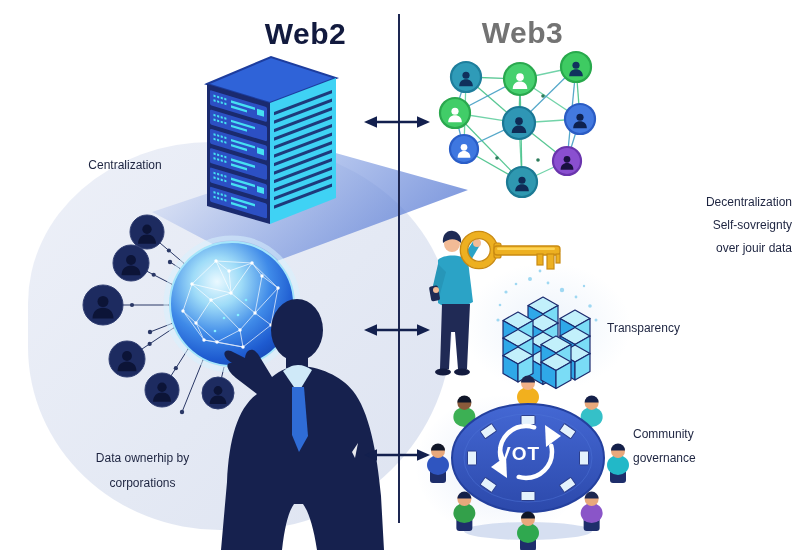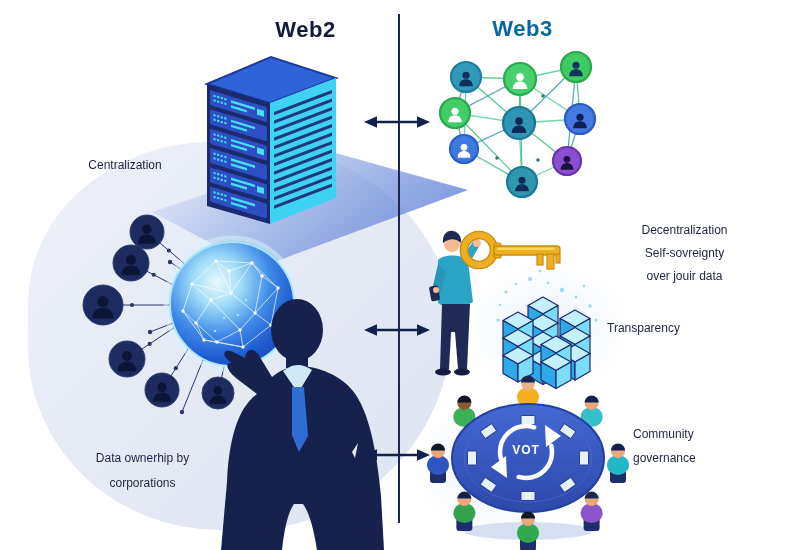--- a/index.html
+++ b/index.html
@@ -7,31 +7,31 @@
        font-family:"Liberation Sans",sans-serif;}
   .blob{position:absolute;pointer-events:none;}
   .blob-left{left:28px;top:142px;width:424px;height:388px;
     background:linear-gradient(135deg,#edf0f8 0%,#e4e9f4 55%,#dde3f1 100%);
     border-radius:46% 54% 52% 48% / 44% 50% 56% 50%;}
   .blob-mid-right{left:462px;top:262px;width:170px;height:130px;
     background:radial-gradient(ellipse at center,#ecf3fb 0%,rgba(236,243,251,0) 70%);border-radius:50%;}
   .blob-table{left:416px;top:396px;width:170px;height:140px;
     background:radial-gradient(ellipse at center,#e9effa 0%,rgba(233,239,250,0) 72%);border-radius:50%;}
   svg#scene{position:absolute;left:0;top:0;}
-  .title{position:absolute;margin:0;font-size:22px;font-weight:800;text-align:center;letter-spacing:.5px;}
+  .title{position:absolute;margin:0;font-size:30px;font-weight:800;text-align:center;letter-spacing:.5px;}
   .title-web2{left:248px;top:17px;width:115px;color:#121a3e;}
-  .title-web3{left:460px;top:16px;width:125px;color:#0369a1;}
+  .title-web3{left:460px;top:16px;width:125px;color:#737373;}
   .lbl{position:absolute;font-size:12px;font-weight:500;color:#1d2440;white-space:pre-line;line-height:24px;}
   .lbl-centralization{left:45px;top:153px;width:160px;text-align:center;}
   .lbl-ownership{left:35px;top:446px;width:215px;text-align:center;line-height:25px;}
-  .lbl-decentralization{left:577px;top:219px;width:215px;text-align:center;line-height:23px;}
+  .lbl-decentralization{left:577px;top:191px;width:215px;text-align:right;line-height:23px;}
   .lbl-transparency{left:607px;top:316px;width:160px;}
   .lbl-community{left:621px;top:422px;width:170px;line-height:24px;margin-left:12px;}
-  .vot{position:absolute;left:498px;top:443px;width:56px;text-align:center;color:#ffffff;
-       font-size:12px;font-weight:700;letter-spacing:1px;}
+  .vot{position:absolute;left:498px;top:443px;width:32px;text-align:center;color:#ffffff;
+       font-size:19px;font-weight:700;letter-spacing:1px;}
 </style>
 </head>
 <body>
 
 <div class="blob blob-left"></div>
 <div class="blob blob-mid-right"></div>
 <div class="blob blob-table"></div>
 
 <svg id="scene" width="800" height="550" viewBox="0 0 800 550" xmlns="http://www.w3.org/2000/svg" xmlns:xlink="http://www.w3.org/1999/xlink">
   <defs>

